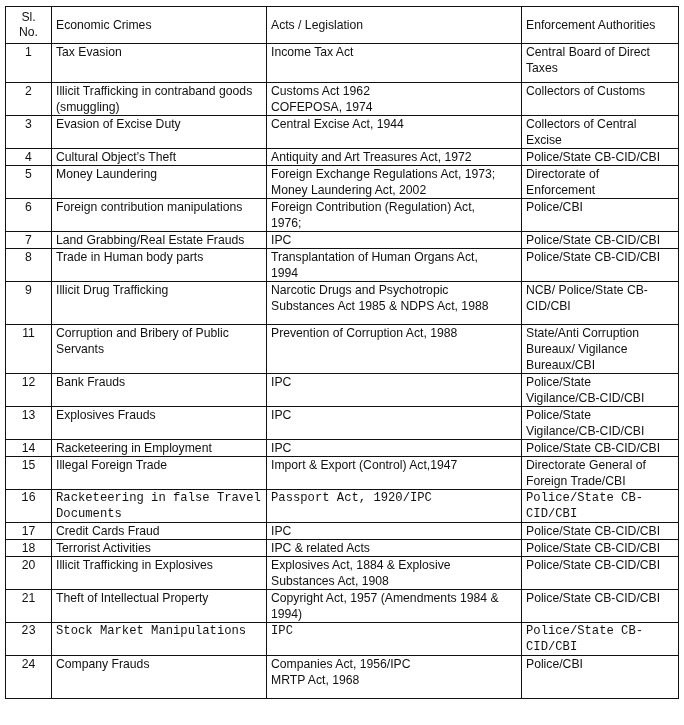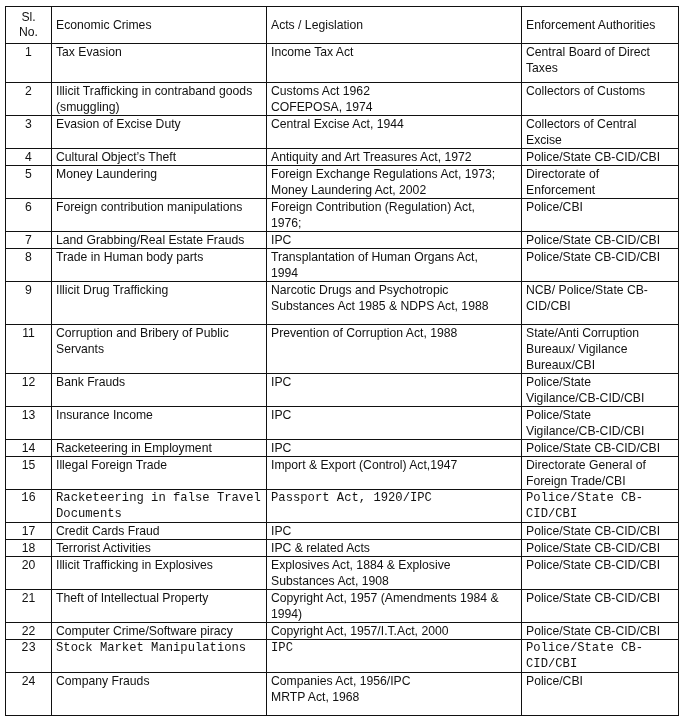--- a/index.html
+++ b/index.html
@@ -244,21 +244,21 @@
         <td>
           <span class="cell-text">Police/State
 Vigilance/CB-CID/CBI</span>
         </td>
       </tr>
       <tr style="height: 32px;">
         <td class="sl">
           <span class="cell-text">13</span>
         </td>
         <td>
-          <span class="cell-text">Insurance Income</span>
+          <span class="cell-text">Explosives Frauds</span>
         </td>
         <td>
           <span class="cell-text">IPC</span>
         </td>
         <td>
           <span class="cell-text">Police/State
 Vigilance/CB-CID/CBI</span>
         </td>
       </tr>
       <tr style="height: 16px;">
@@ -351,34 +351,20 @@
       <tr style="height: 32px;">
         <td class="sl">
           <span class="cell-text">21</span>
         </td>
         <td>
           <span class="cell-text">Theft of Intellectual Property</span>
         </td>
         <td>
           <span class="cell-text">Copyright Act, 1957 (Amendments 1984 &amp;
 1994)</span>
-        </td>
-        <td>
-          <span class="cell-text">Police/State CB-CID/CBI</span>
-        </td>
-      </tr>
-      <tr style="height: 17px;">
-        <td class="sl">
-          <span class="cell-text">22</span>
-        </td>
-        <td>
-          <span class="cell-text">Computer Crime/Software piracy</span>
-        </td>
-        <td>
-          <span class="cell-text">Copyright Act, 1957/I.T.Act, 2000</span>
         </td>
         <td>
           <span class="cell-text">Police/State CB-CID/CBI</span>
         </td>
       </tr>
       <tr style="height: 17px; font-family: Liberation Mono, monospace;">
         <td class="sl">
           <span class="cell-text">23</span>
         </td>
         <td>

